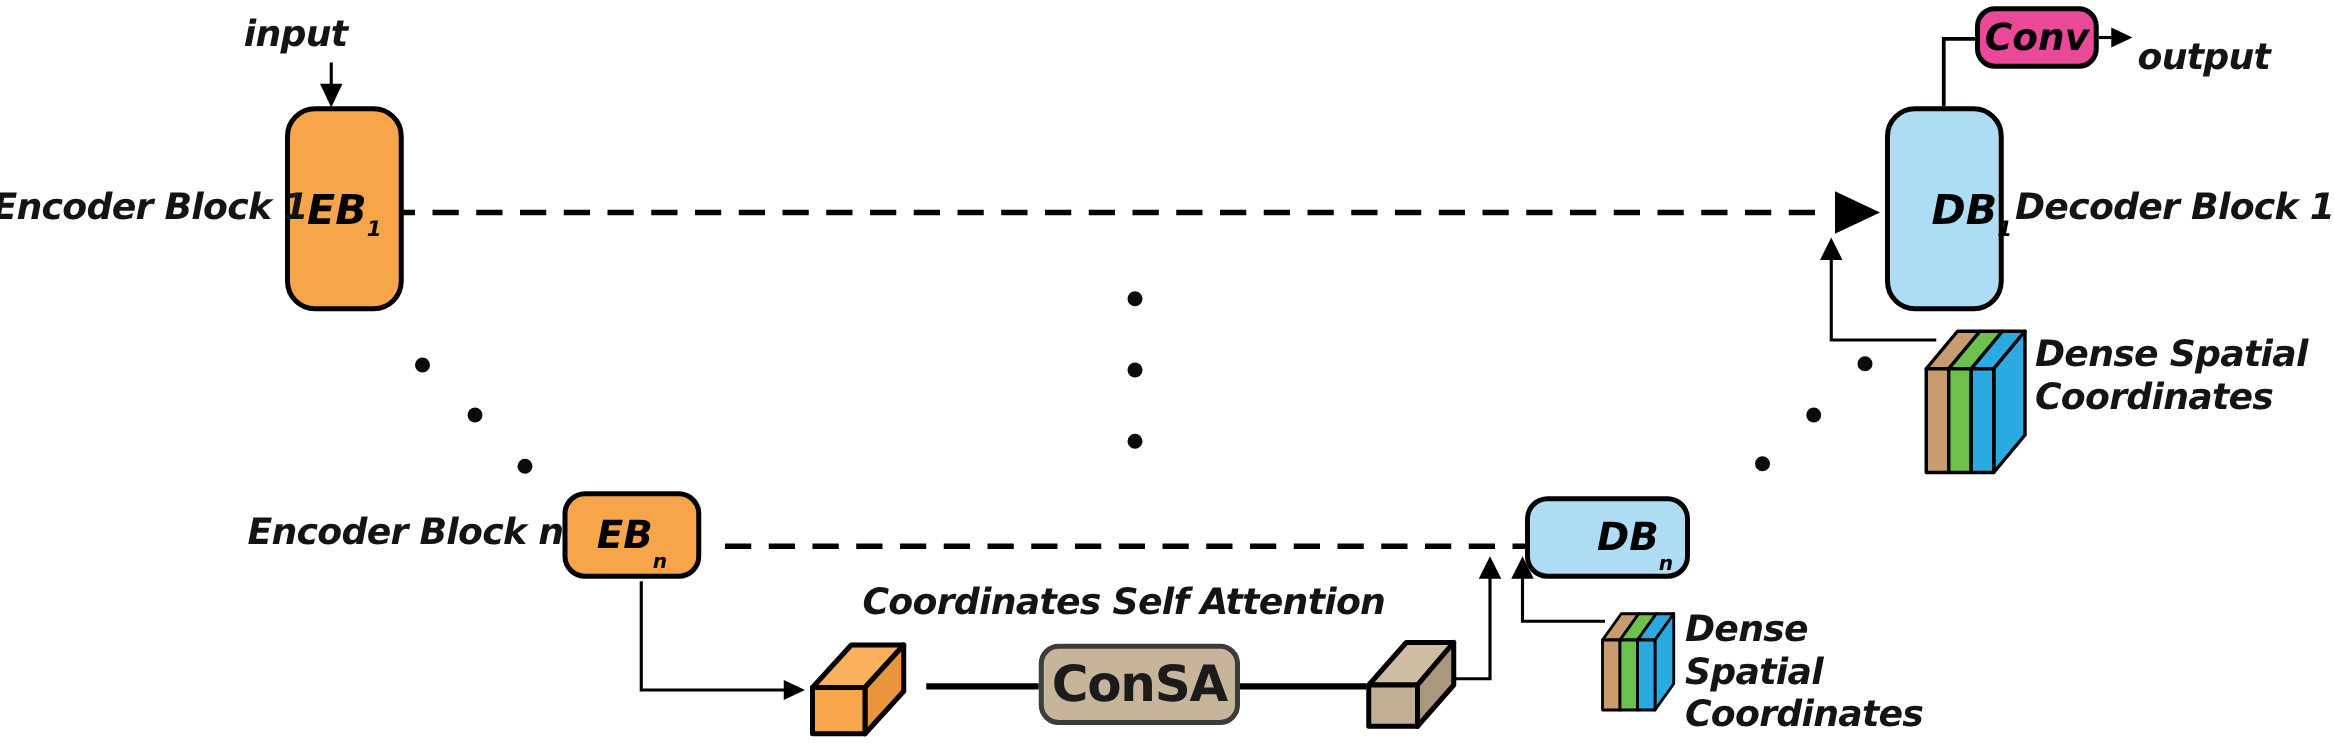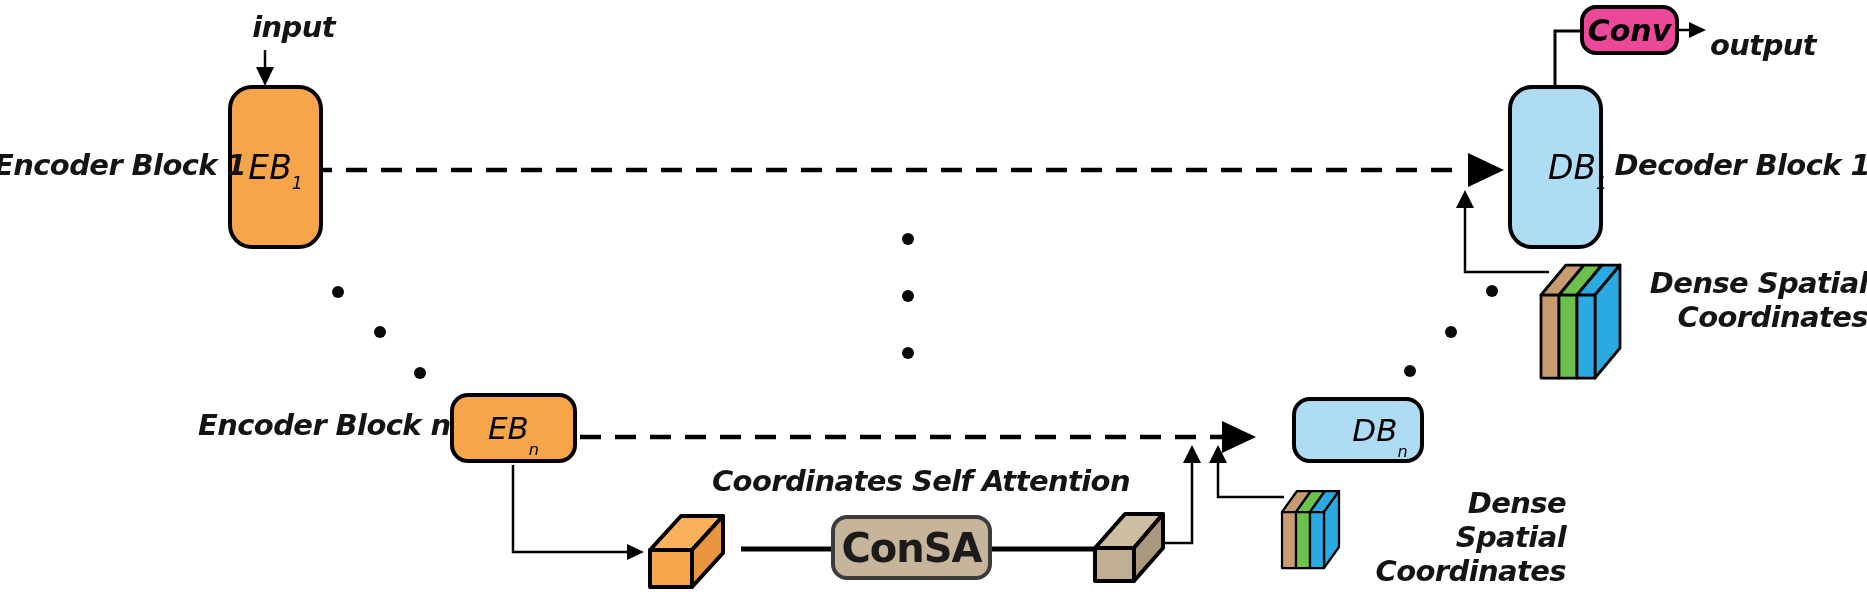--- a/index.html
+++ b/index.html
@@ -3,26 +3,26 @@
 <meta charset="utf-8">
 <style>
   html,body{margin:0;padding:0;background:#ffffff;}
   .stage{
     position:relative;width:1867px;height:596px;background:#fff;
     font-family:"DejaVu Sans","Liberation Sans",sans-serif;overflow:hidden;color:#111;
   }
   .layer{position:absolute;left:0;top:0;}
   .lbl{
     position:absolute;font-style:italic;font-weight:600;font-size:29px;
-    line-height:1.18;text-align:right;letter-spacing:-0.6px;color:#141414;white-space:nowrap;
+    line-height:1.18;text-align:left;letter-spacing:-0.6px;color:#141414;white-space:nowrap;
   }
   .lbl.two{white-space:normal;}
   .node{
     position:absolute;display:flex;align-items:center;justify-content:center;
-    box-sizing:border-box;border:4px solid #000;font-style:italic;font-weight:400;color:#000;
+    box-sizing:border-box;border:4px solid #000;font-style:italic;font-weight:700;color:#000;
   }
   .node sub{font-size:.52em;font-style:italic;position:relative;top:.18em;line-height:0;}
   .node.lowsub sub{top:.55em;}
   .enc{background:var(--encoder-fill);}
   .dec{background:var(--decoder-fill);padding-left:44px;}
   .node-big{width:95px;height:164px;border-radius:24px;font-size:33px;}
   .node-small{border-radius:18px;font-size:31px;}
   .conv{
     position:absolute;display:flex;align-items:center;justify-content:center;
     box-sizing:border-box;border:4px solid #000;border-radius:16px;background:#ec4899;
@@ -132,29 +132,29 @@
       <rect x="1282" y="512" width="14" height="56" style="fill:var(--dense-brown)"></rect>
       <rect x="1296" y="512" width="14" height="56" style="fill:var(--dense-green)"></rect>
       <rect x="1310" y="512" width="14" height="56" style="fill:var(--dense-blue)"></rect>
     </g>
   </svg>
 
   <div class="node enc node-big" style="left:228px;top:85px;">
     <span><span>EB</span><sub>1</sub></span>
   </div>
 
-  <div class="node enc node-small lowsub" style="left:450px;top:393px;width:127px;height:70px;">
+  <div class="node enc node-small lowsub" style="left:450px;top:393px;width:111px;height:70px;">
     <span><span>EB</span><sub>n</sub></span>
   </div>
 
   <div class="node dec node-big" style="left:1508px;top:85px;">
     <span><span>DB</span><sub>1</sub></span>
   </div>
 
-  <div class="node dec node-small lowsub" style="left:1292px;top:397px;width:132px;height:66px;">
+  <div class="node dec node-small lowsub" style="left:1220px;top:397px;width:132px;height:66px;">
     <span><span>DB</span><sub>n</sub></span>
   </div>
 
   <div class="conv" style="left:1580px;top:5px;width:99px;height:50px;">
     <span>Conv</span>
   </div>
 
   <div class="consa" style="left:831px;top:515px;width:161px;height:65px;">
     <span>ConSA</span>
   </div>

